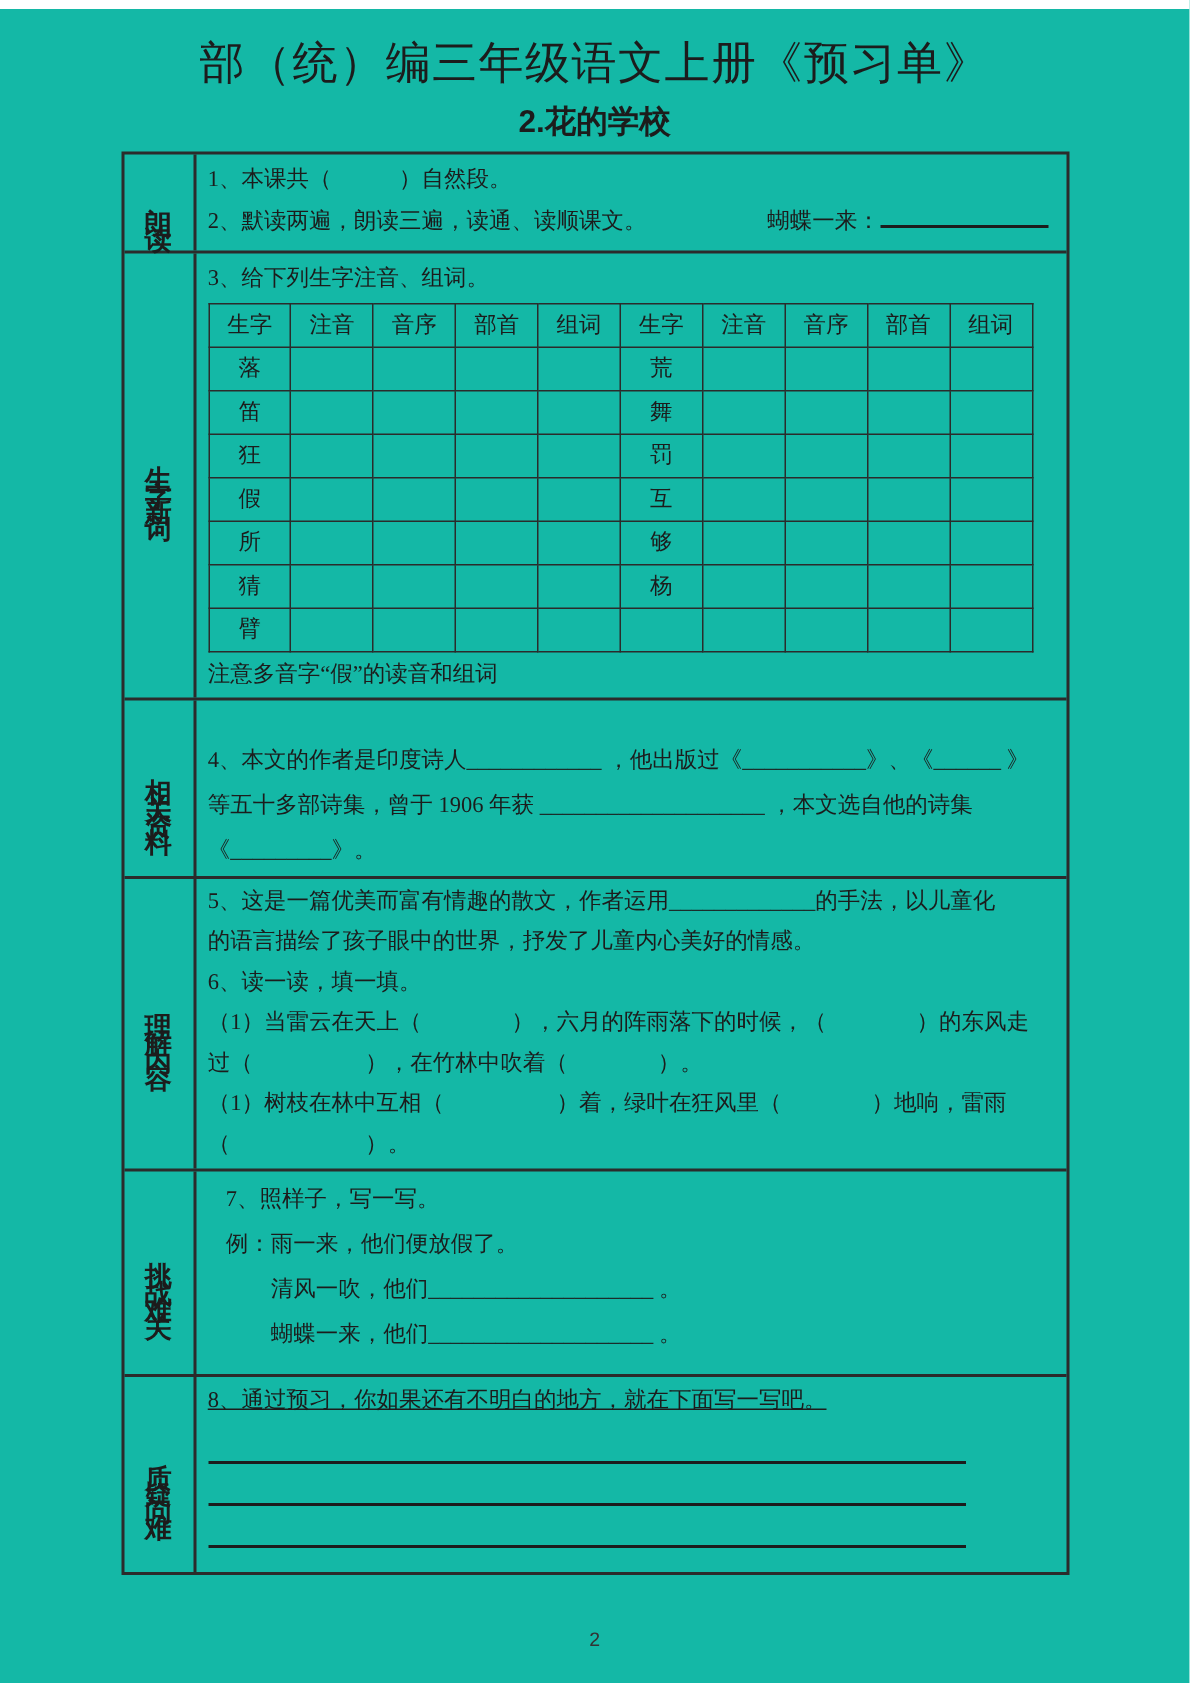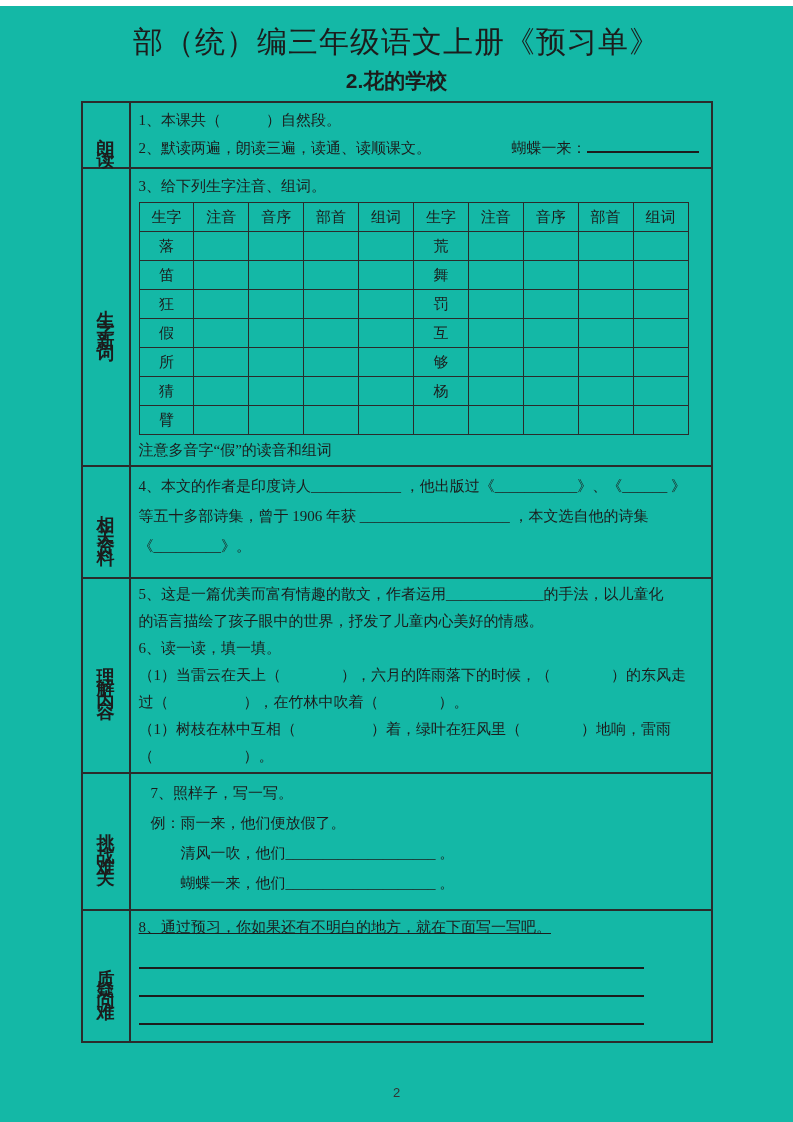--- a/index.html
+++ b/index.html
@@ -77,21 +77,21 @@
     text-align: center;
     font-size: 15px;
     font-weight: 400;
     padding: 0;
     font-family: "Liberation Serif", serif;
   }
   .vocab-table th { height: 25px; }
   .vocab-table td { height: 28px; }
   .vocab-note { line-height: 26px; }
   
-  .row-materials .sec-content { padding-top: 4px; line-height: 30px; }
+  .row-materials .sec-content { padding-top: 25px; line-height: 30px; }
   .row-materials { min-height: 110px; }
   
   .row-comprehension .sec-content { line-height: 27px; padding-top: 2px; }
   .row-comprehension { min-height: 190px; }
   
   .row-challenge .sec-content { line-height: 30px; padding-top: 4px; padding-left: 20px; }
   .row-challenge { min-height: 135px; }
   
   .row-questions { min-height: 130px; }
   .row-questions .sec-content { line-height: 27px; text-decoration: underline; }

